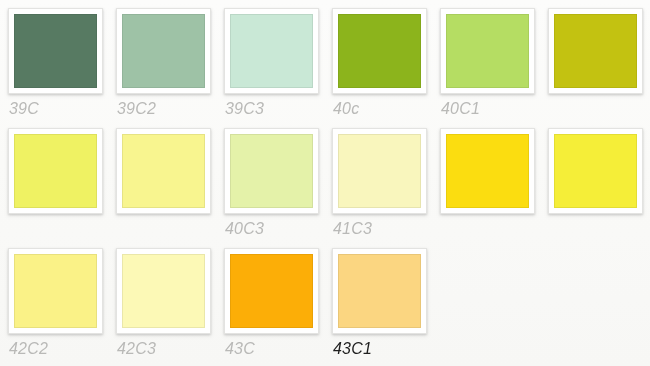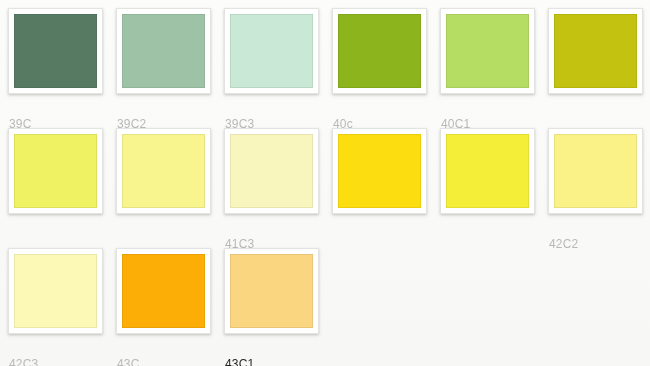--- a/index.html
+++ b/index.html
@@ -52,28 +52,29 @@
       0 2px 4px rgba(130,130,130,0.14);
   }
 
   .swatch-color {
     width: 100%;
     height: 100%;
     border: 1px solid rgba(0,0,0,0.07);
   }
 
   .swatch-label {
-    margin-top: 24px;
+    margin-top: 9px;
     padding-left: 1px;
-    font-size: 12px;
+    font-size: 16px;
     line-height: 12px;
     letter-spacing: 0.2px;
     color: #b9b9b7;
     white-space: nowrap;
     user-select: none;
+    font-style: italic;
   }
   .swatch-label.is-selected {
     color: #1f1f1f;
   }
 </style>
 </head>
 <body>
 
 <div id="swatch-page">
   <div id="swatch-grid">
@@ -117,20 +118,26 @@
           <div class="swatch-color" style="background: rgb(239, 242, 99);"></div>
         </div>
       </div>
       <div class="swatch-cell">
         <div class="swatch-frame">
           <div class="swatch-color" style="background: rgb(248, 245, 143);"></div>
         </div>
       </div>
       <div class="swatch-cell">
         <div class="swatch-frame">
+          <div class="swatch-color" style="background: rgb(228, 242, 169);"></div>
+        </div>
+        <div class="swatch-label">40C3</div>
+      </div>
+      <div class="swatch-cell">
+        <div class="swatch-frame">
           <div class="swatch-color" style="background: rgb(249, 246, 189);"></div>
         </div>
         <div class="swatch-label">41C3</div>
       </div>
       <div class="swatch-cell">
         <div class="swatch-frame">
           <div class="swatch-color" style="background: rgb(251, 221, 16);"></div>
         </div>
       </div>
       <div class="swatch-cell">

